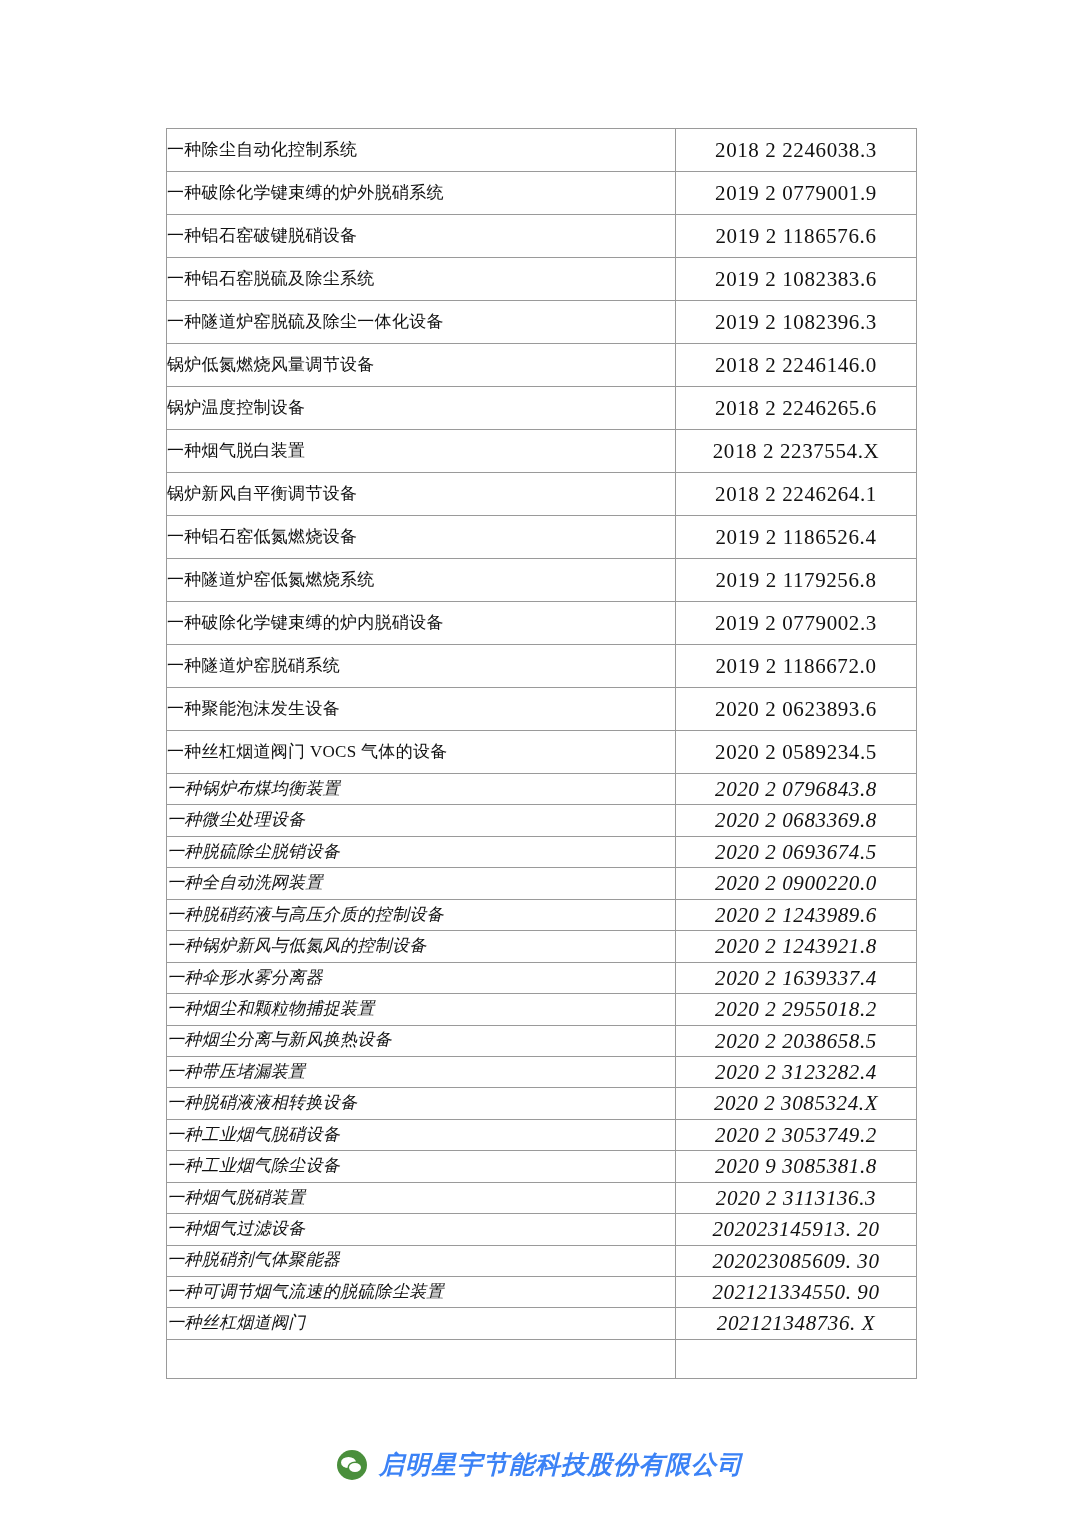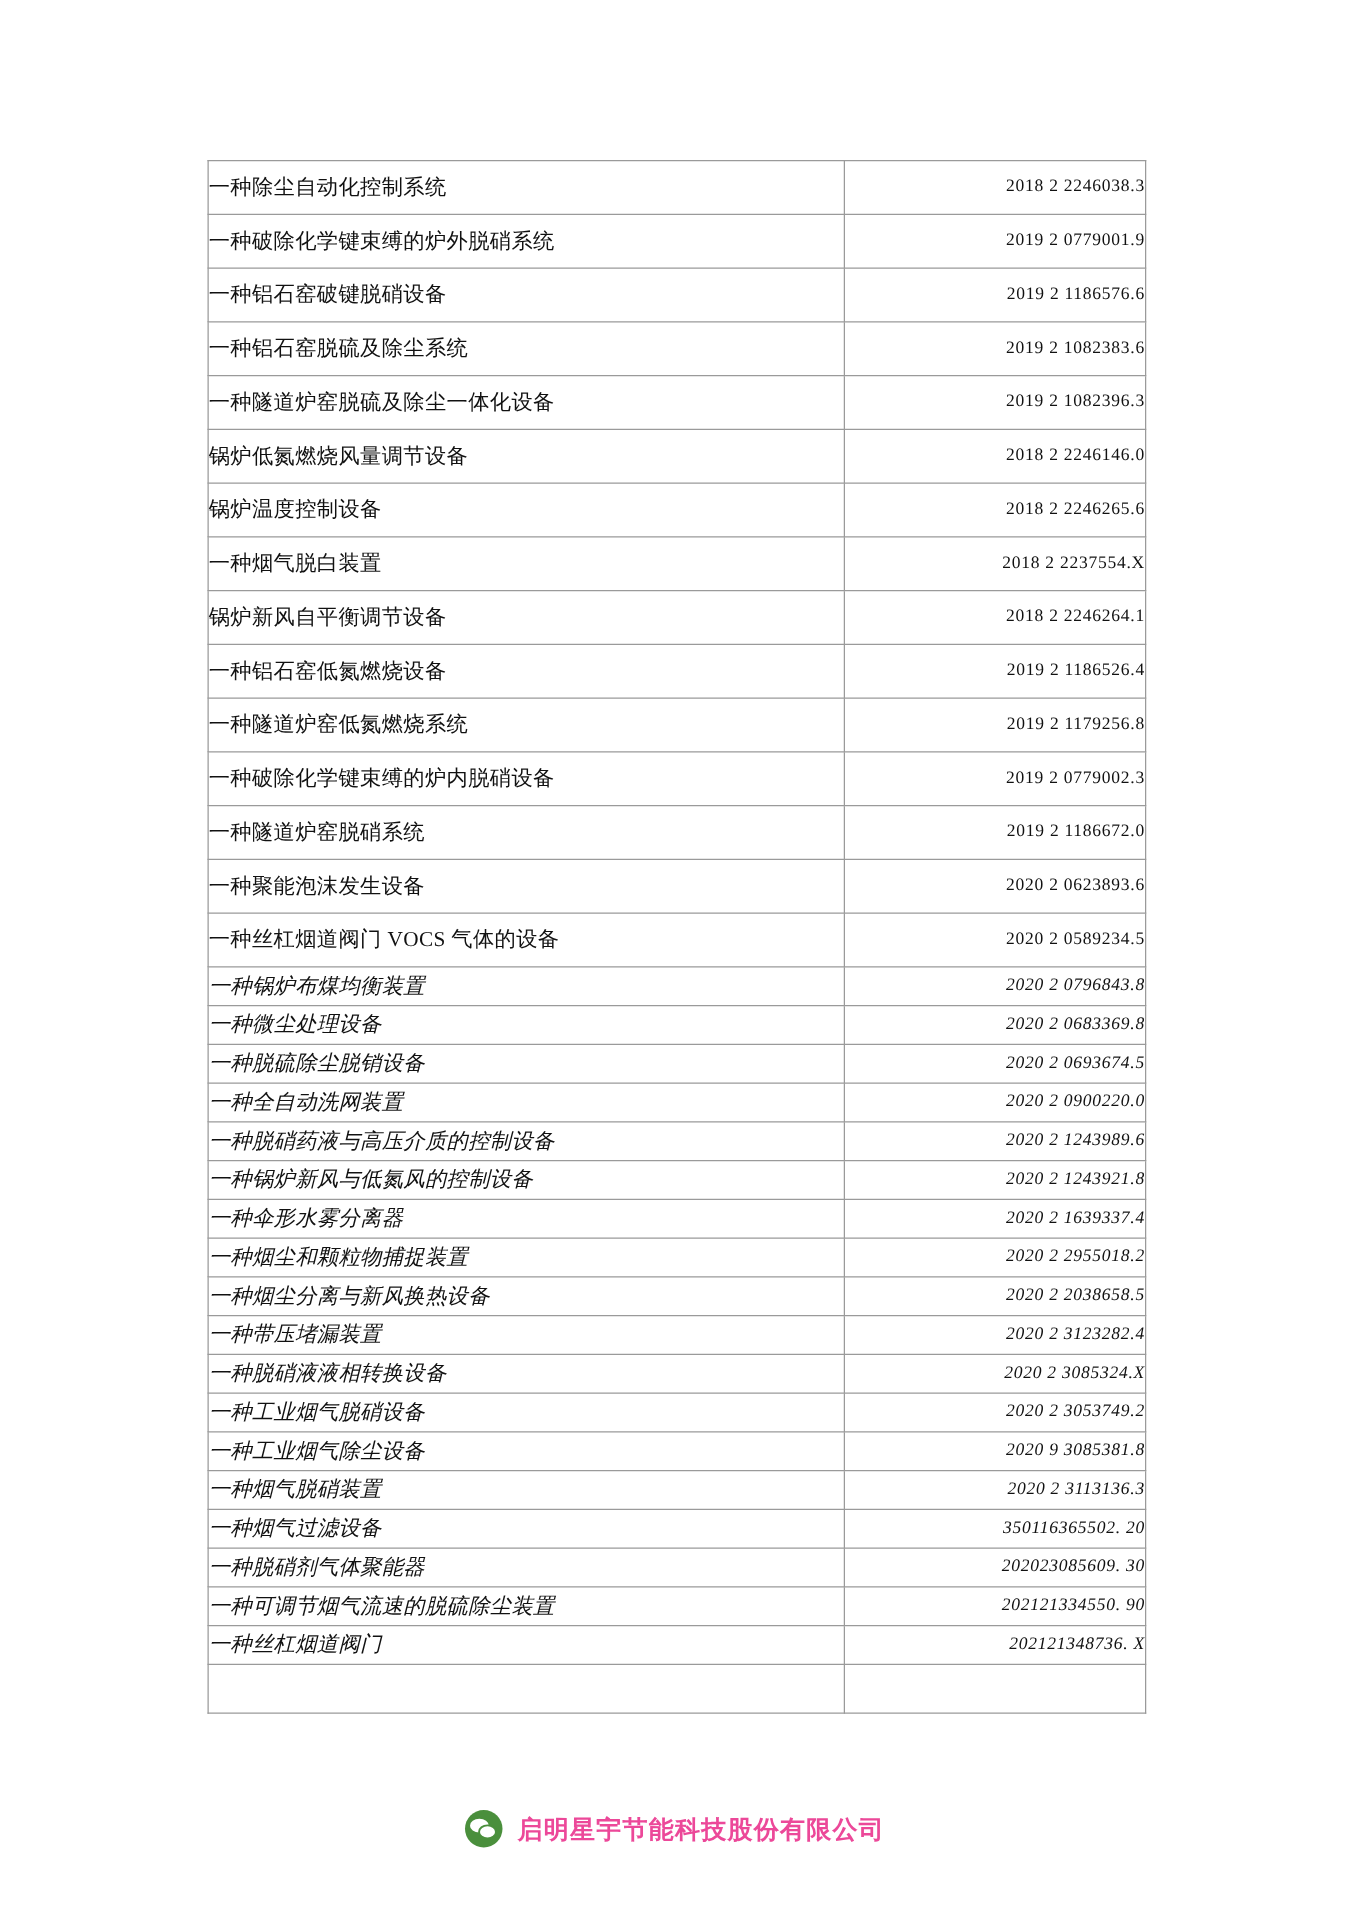--- a/index.html
+++ b/index.html
@@ -42,22 +42,22 @@
     width: 508px;
     padding: 3px 10px 3px 14px;
     font-size: 17px;
     line-height: 1.45;
     letter-spacing: 0.3px;
     white-space: nowrap;
     overflow: hidden;
   }
   td.col-no {
     width: 240px;
-    text-align: right;
-    font-size: 14px;
+    text-align: center;
+    font-size: 21px;
     line-height: 1.45;
     letter-spacing: 0.6px;
     white-space: nowrap;
     font-family: "Liberation Serif", "DejaVu Serif", serif;
   }
   tr.tall td { height: 42px; }
   tr.short td { height: 30px; font-style: italic; }
   tr.empty td { height: 38px; }
   .footer {
     position: absolute;
@@ -92,24 +92,25 @@
   }
   .wechat-badge::after {
     width: 12px;
     height: 9px;
     left: 12px;
     top: 13px;
     box-shadow: 0 0 0 1.5px #4a8f3c;
   }
   .footer-text {
     font-family: "Liberation Sans", "DejaVu Sans", sans-serif;
-    font-size: 20px;
+    font-size: 25px;
     font-weight: bold;
     letter-spacing: 1px;
-    color: #ec4899;
+    color: #3b82f6;
+    font-style: italic;
   }
 </style>
 </head>
 <body>
 
 <div class="page">
 
   <div class="table-wrap">
     <table class="patent-table">
       <tbody>
@@ -224,21 +225,21 @@
           <tr class="short">
             <td class="col-name">一种工业烟气除尘设备</td>
             <td class="col-no">2020 9 3085381.8</td>
           </tr>
           <tr class="short">
             <td class="col-name">一种烟气脱硝装置</td>
             <td class="col-no">2020 2 3113136.3</td>
           </tr>
           <tr class="short">
             <td class="col-name">一种烟气过滤设备</td>
-            <td class="col-no">350116365502. 20</td>
+            <td class="col-no">202023145913. 20</td>
           </tr>
           <tr class="short">
             <td class="col-name">一种脱硝剂气体聚能器</td>
             <td class="col-no">202023085609. 30</td>
           </tr>
           <tr class="short">
             <td class="col-name">一种可调节烟气流速的脱硫除尘装置</td>
             <td class="col-no">202121334550. 90</td>
           </tr>
           <tr class="short">

